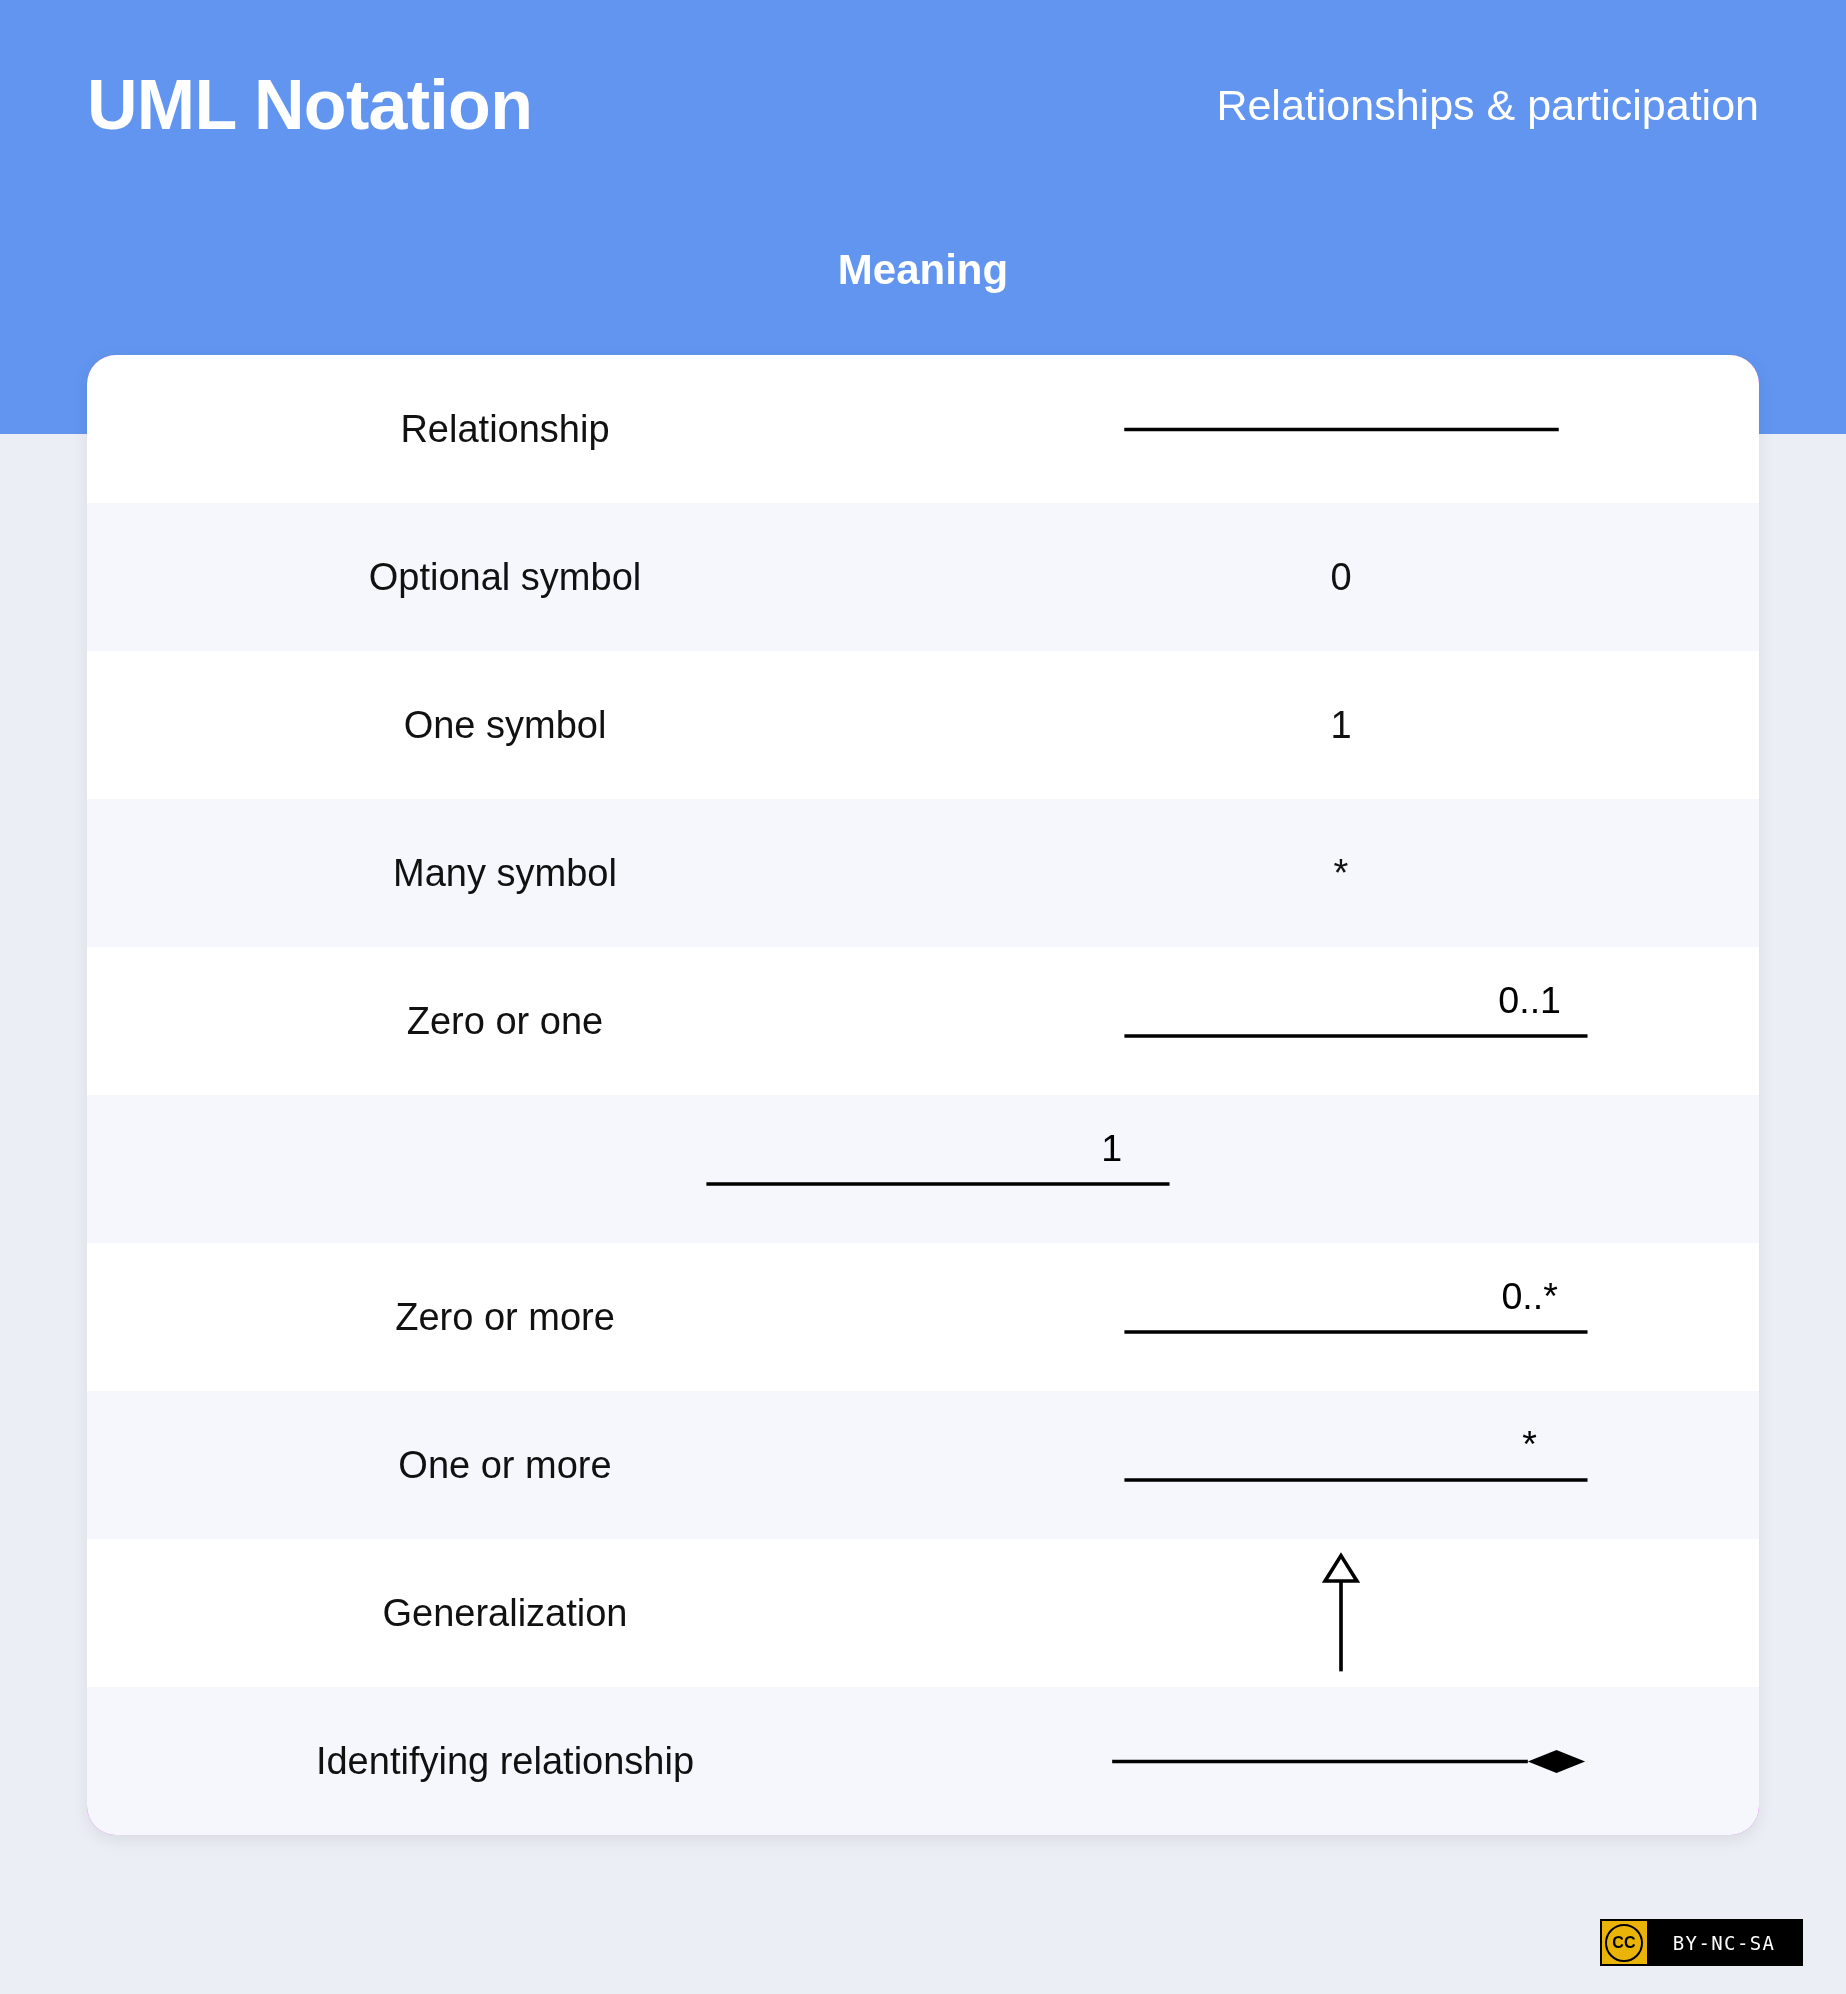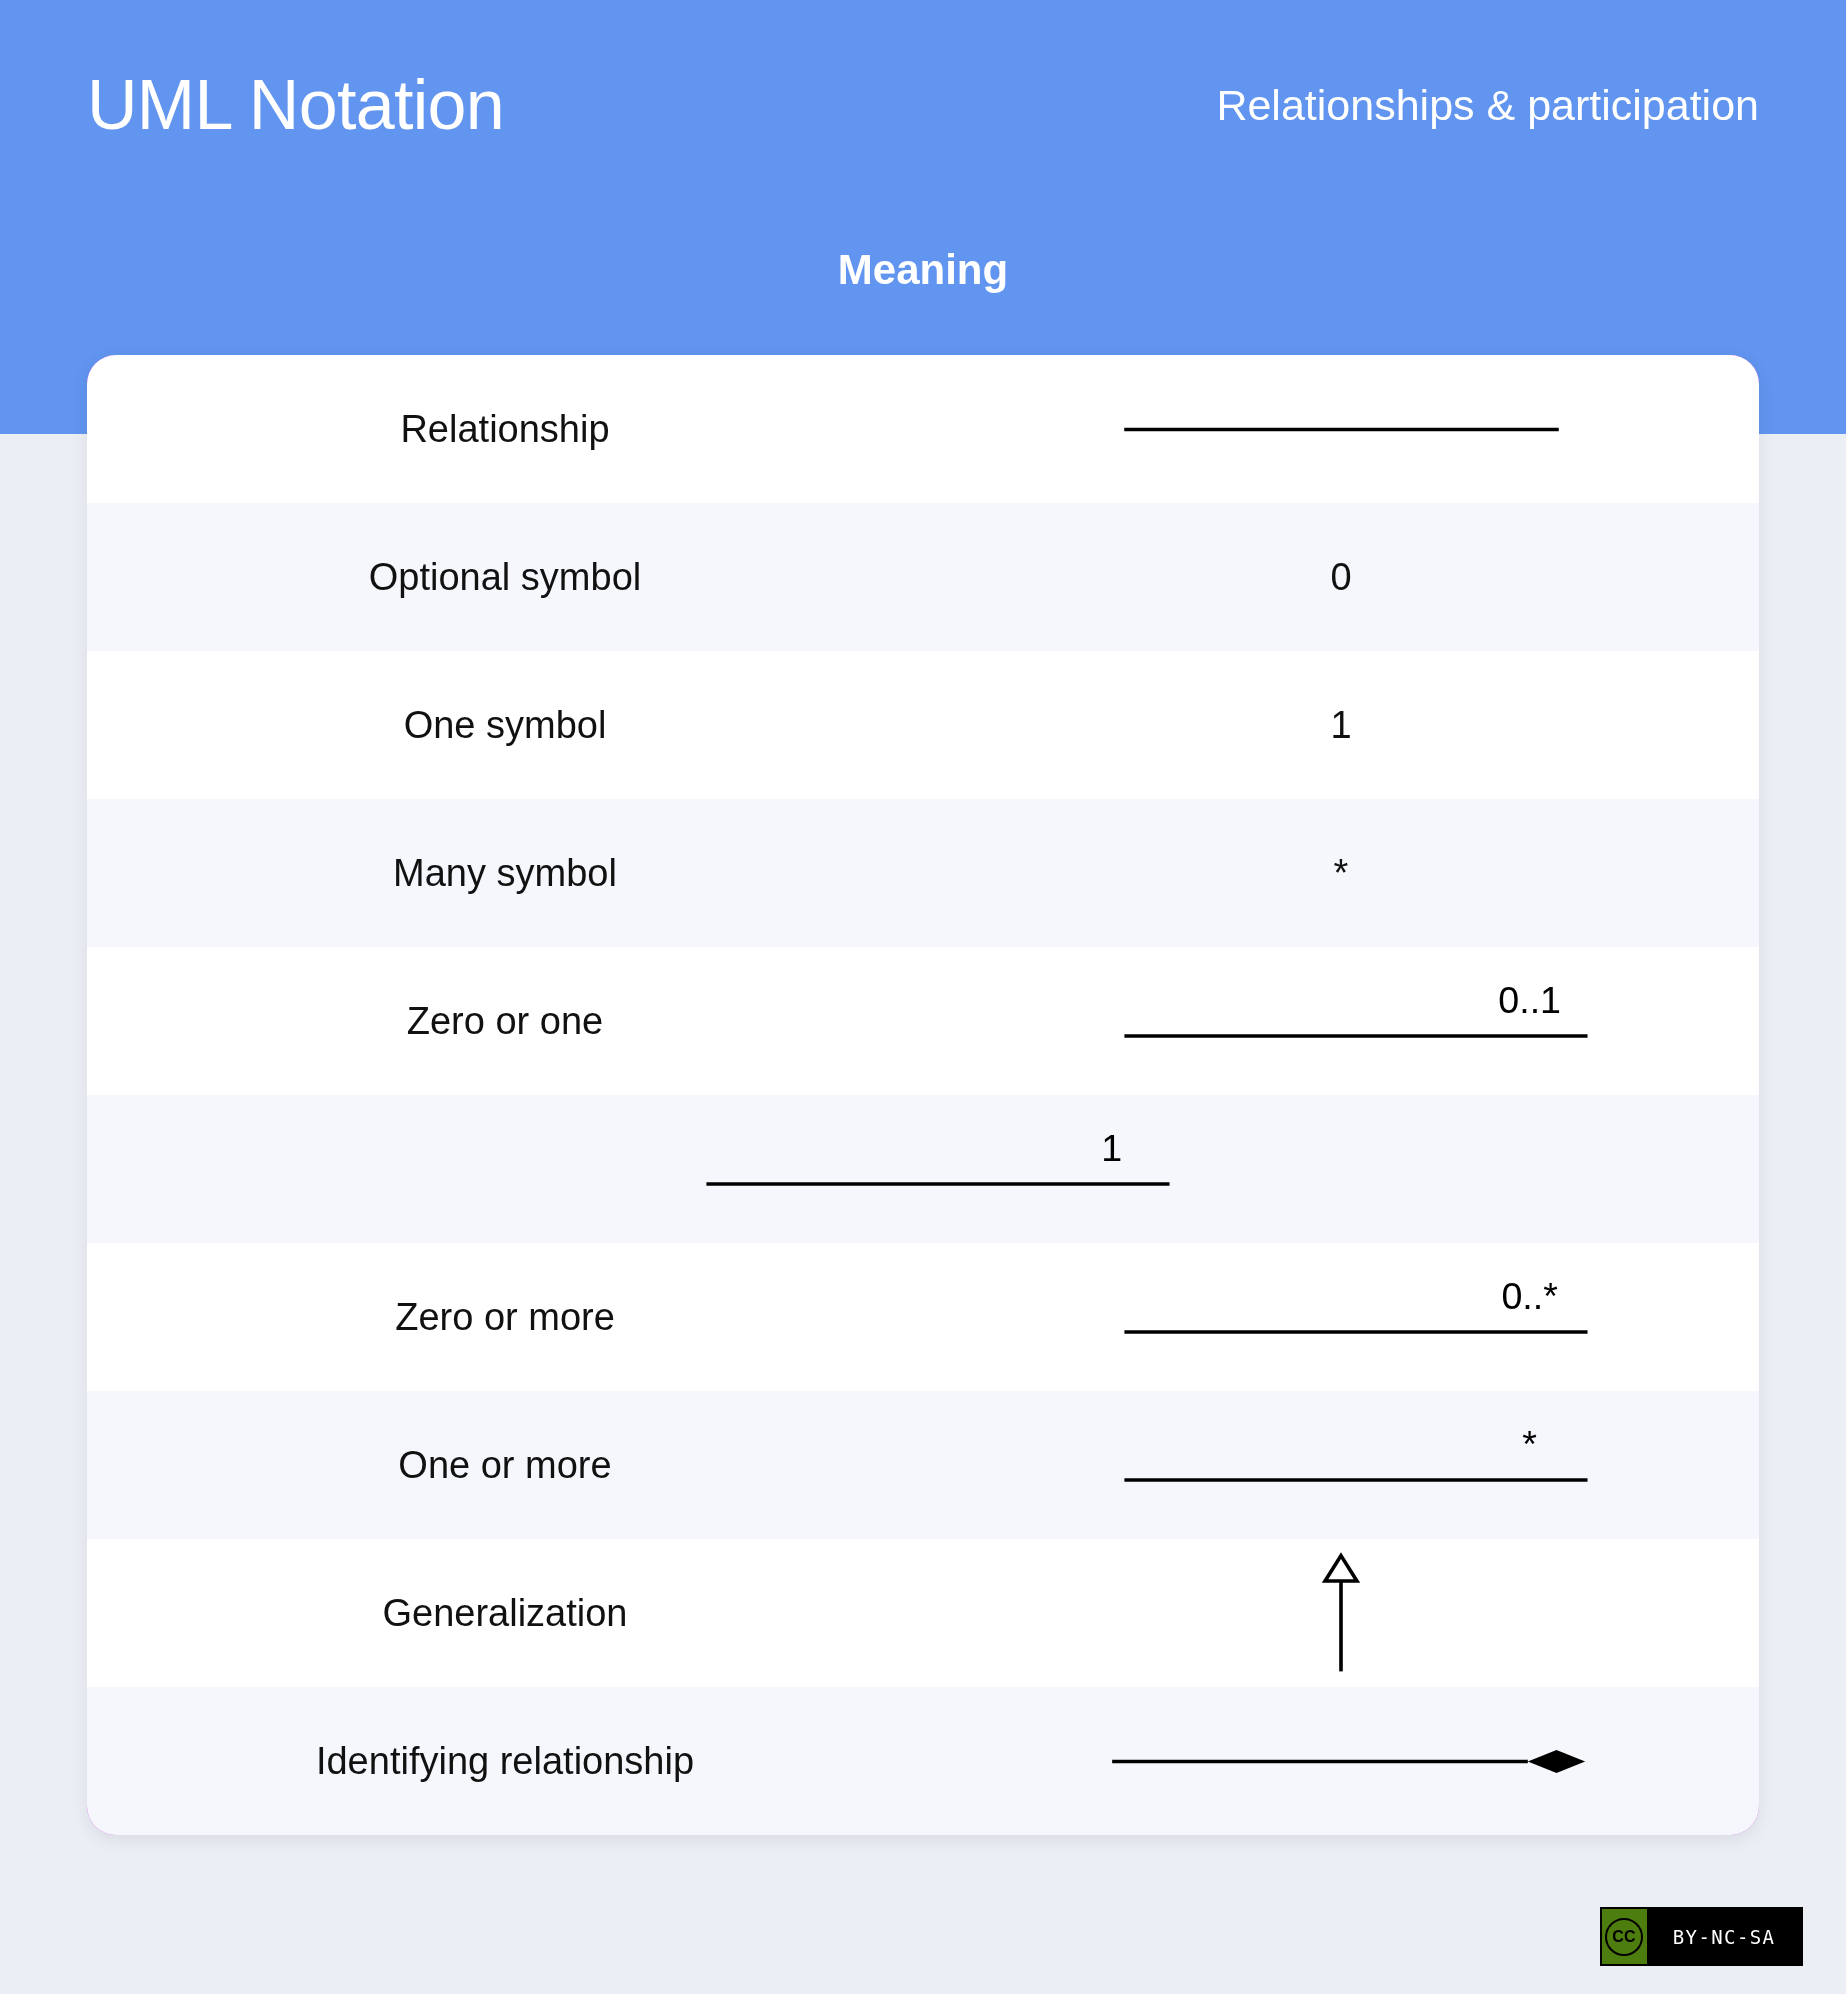--- a/index.html
+++ b/index.html
@@ -19,21 +19,21 @@
     color: #fff;
     position: relative;
   }
   .banner-top {
     display: flex;
     align-items: center;
     justify-content: space-between;
   }
   .title {
     font-size: 70px;
-    font-weight: 400;
+    font-weight: 700;
     letter-spacing: -0.7px;
   }
   .subtitle {
     font-size: 43px;
     font-weight: 400;
   }
   .header-row {
     display: flex;
     margin-top: 101px;
     padding: 0 145px;
@@ -80,23 +80,23 @@
     font-size: 38px;
     color: #111;
   }
   svg { display: block; }
 
   .cc-badge {
     position: absolute;
     right: 43px;
     bottom: 29px;
     width: 203px;
-    height: 59px;
+    height: 47px;
     border: 2.9px solid #000;
-    background: #4d7c0f;
+    background: #eab308;
     display: flex;
     align-items: center;
     font-family: monospace;
   }
   .cc-circle {
     width: 38px; height: 38px;
     border: 2.9px solid #000;
     border-radius: 50%;
     display: flex; align-items: center; justify-content: center;
     font-weight: bold;

